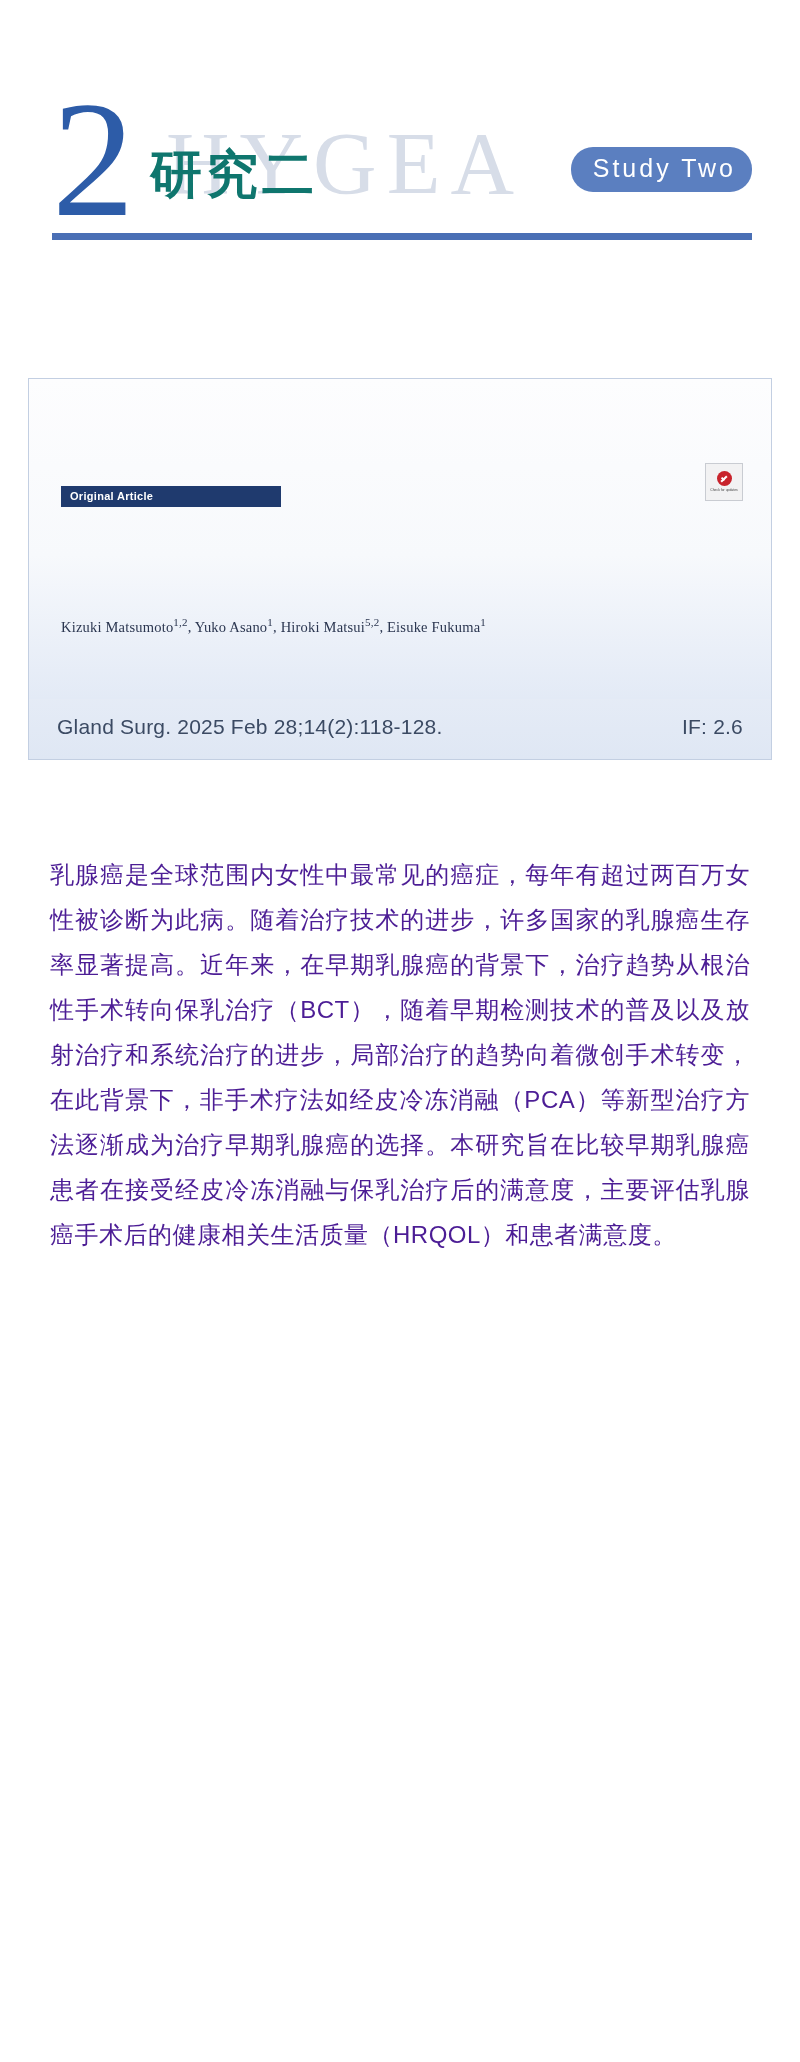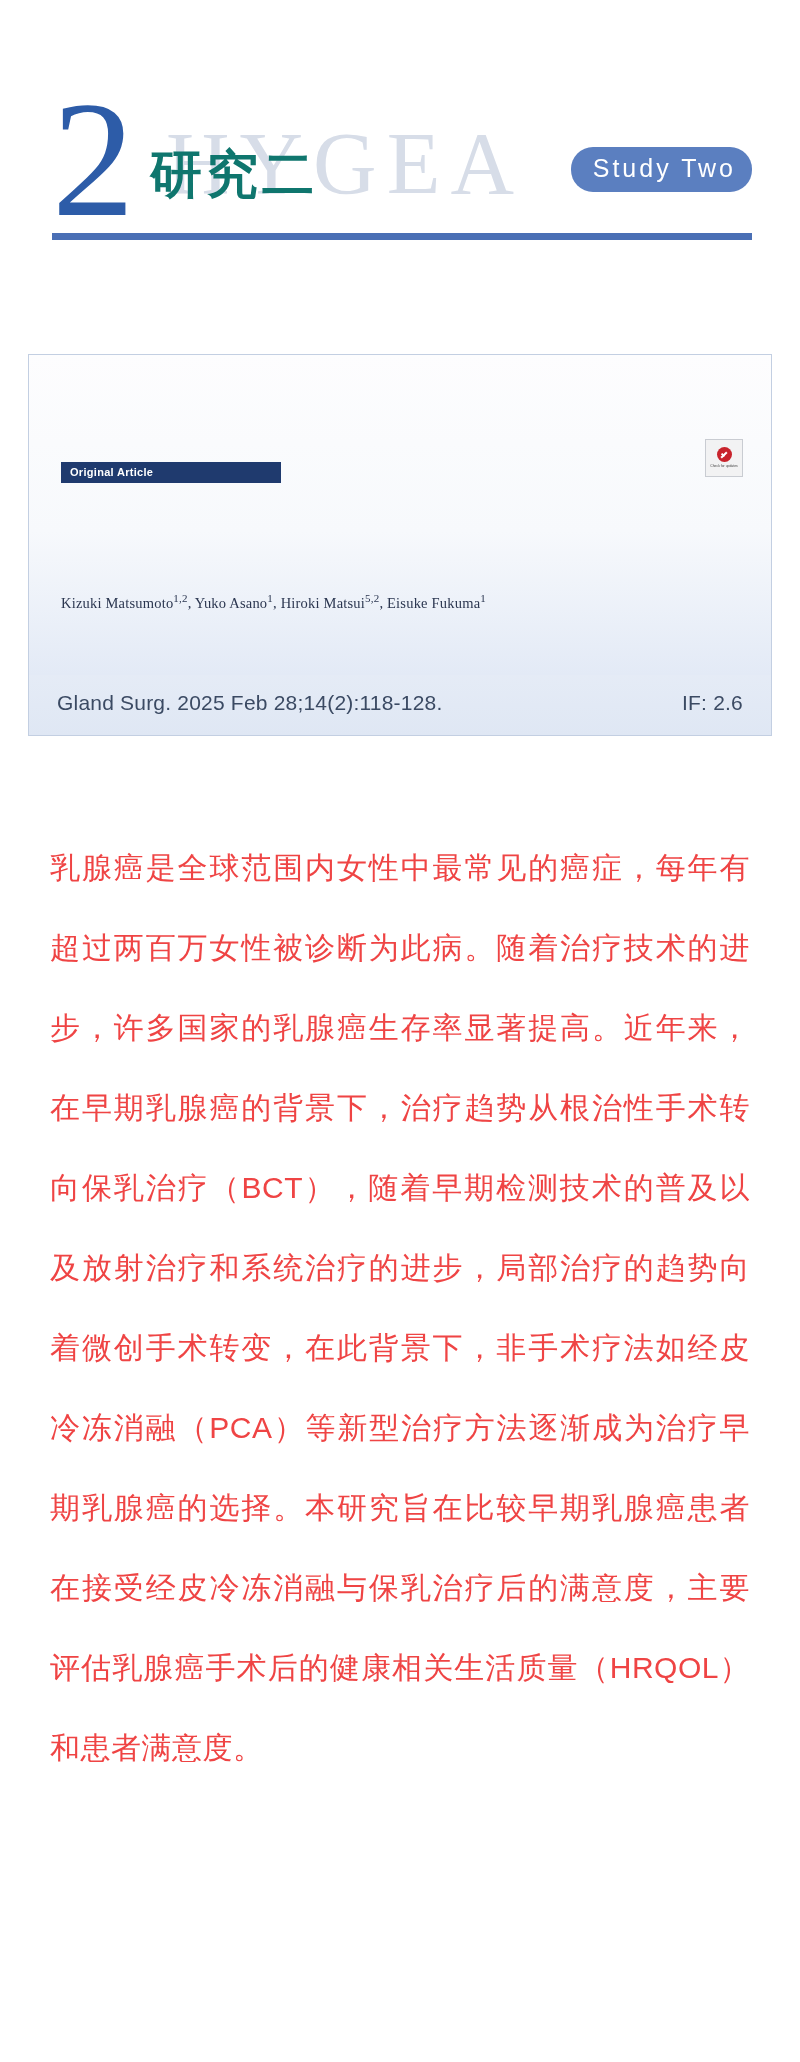--- a/index.html
+++ b/index.html
@@ -82,21 +82,21 @@
     left: 0px;
     top: 138px;
     width: 700px;
     height: 7px;
     background: #4a6fb5;
   }
 
   
   .paper-card {
     position: relative;
-    margin: 24px auto 0 auto;
+    margin: 48px auto 0 auto;
     width: 744px;
     box-sizing: border-box;
     border: 1px solid #c3cfe2;
     background: linear-gradient(to bottom, #f3f6fb 0%, #eef2f9 60%, #dfe7f4 100%);
   }
   .paper-top {
     position: relative;
     height: 320px;
     background: linear-gradient(to bottom, #fdfdfe 0%, #f7f9fc 55%, #e3eaf6 100%);
     padding: 0 32px;
@@ -203,23 +203,23 @@
     letter-spacing: .2px;
     white-space: nowrap;
   }
 
   
   .body-wrap {
     margin: 92px auto 0 auto;
     width: 700px;
   }
   .body-text {
-    font-size: 30px;
-    line-height: 80px;
-    color: #ef4444;
+    font-size: 24px;
+    line-height: 45px;
+    color: #4c1d95;
     text-align: justify;
     text-justify: inter-ideograph;
     letter-spacing: .5px;
     text-indent: 0;
   }
 </style>
 </head>
 <body>
 
 <div class="header">

